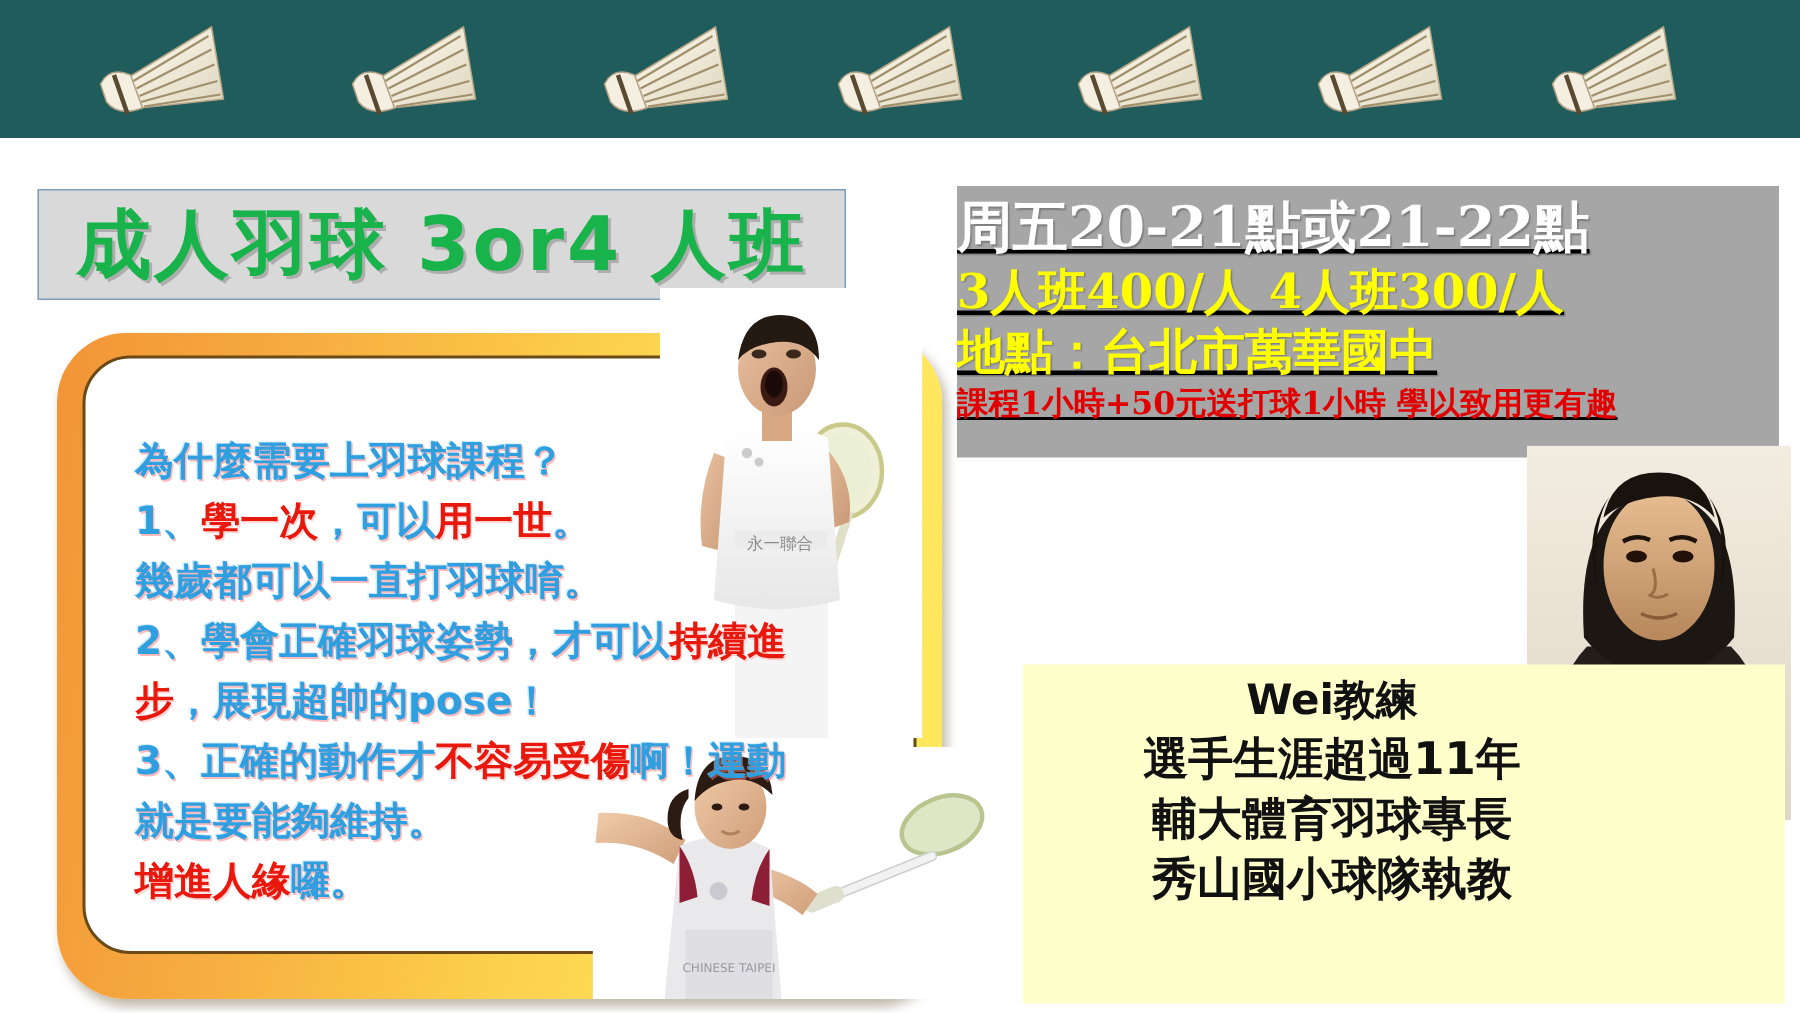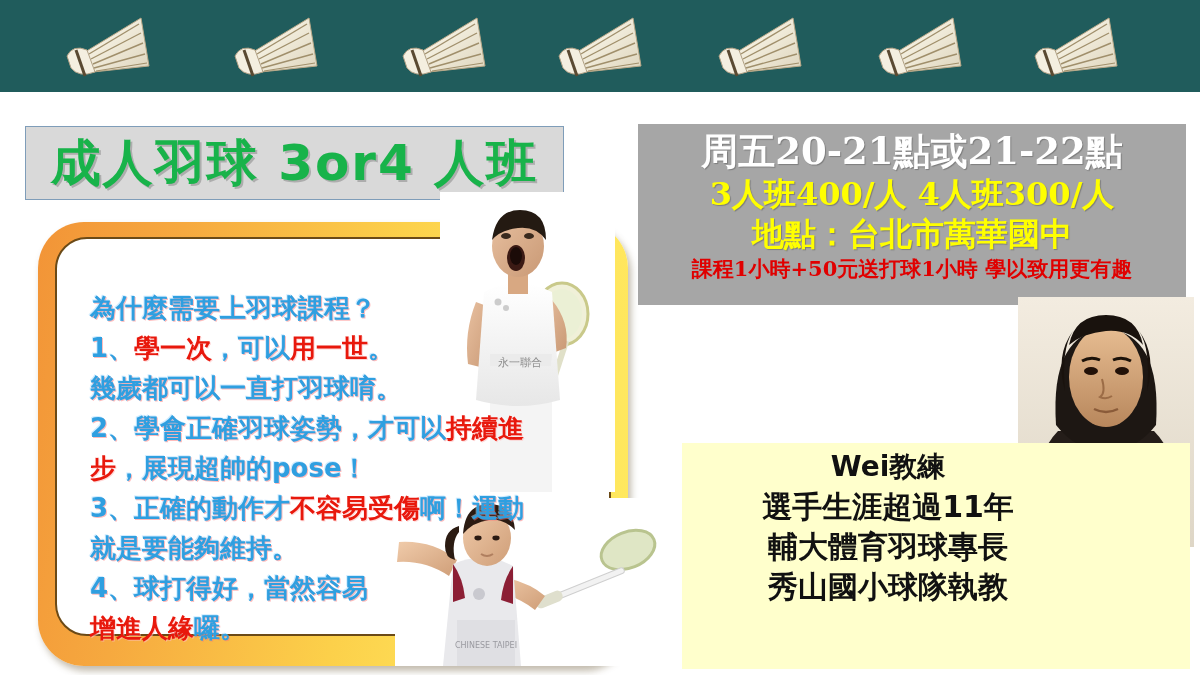--- a/index.html
+++ b/index.html
@@ -16,21 +16,21 @@
   
   .title-box{position:absolute;left:25px;top:126px;width:539px;height:74px;
     background:#d9d9d9;border:1px solid #7f9db9;box-sizing:border-box;
     display:flex;align-items:center;justify-content:center;}
   .title-text{font-family:"DejaVu Sans","Liberation Sans",sans-serif;font-size:50px;font-weight:bold;
     color:#18b34a;letter-spacing:2px;white-space:nowrap;
     text-shadow:2px 2px 0 rgba(120,120,120,.45);}
 
   
   .info-box{position:absolute;left:638px;top:124px;width:548px;height:181px;background:#a6a6a6;
-    text-align:center;box-sizing:border-box;padding-top:4px;}
+    box-sizing:border-box;padding-top:4px;text-decoration:underline;}
   .info-l1{font-family:"DejaVu Serif","Liberation Serif",serif;font-size:37px;font-weight:bold;color:#ffffff;
     line-height:46px;white-space:nowrap;text-shadow:1px 1px 1px rgba(0,0,0,.25);}
   .info-l2,.info-l3{font-family:"DejaVu Serif","Liberation Serif",serif;font-size:32px;font-weight:bold;color:#ffff00;
     line-height:40px;white-space:nowrap;text-shadow:1px 1px 1px rgba(0,0,0,.25);}
   .info-l4{font-family:"DejaVu Serif","Liberation Serif",serif;font-size:21px;font-weight:bold;color:#e00000;
     line-height:30px;white-space:nowrap;}
 
   
   .frame{position:absolute;left:38px;top:222px;width:590px;height:444px;}
   .frame-outer{position:absolute;inset:0;border-radius:46px;
@@ -300,21 +300,20 @@
   </div>
 
   <div class="body-text" id="bodyText">
       <div class="bline"><span>為什麼需要上羽球課程？</span></div>
       <div class="bline"><span>1、</span><span class="hl">學一次</span><span>，可以</span><span class="hl">用一世</span><span>。</span></div>
       <div class="bline"><span>幾歲都可以一直打羽球唷。</span></div>
       <div class="bline"><span>2、學會正確羽球姿勢，才可以</span><span class="hl">持續進</span></div>
       <div class="bline"><span class="hl">步</span><span>，展現超帥的pose！</span></div>
       <div class="bline"><span>3、正確的動作才</span><span class="hl">不容易受傷</span><span>啊！運動</span></div>
       <div class="bline"><span>就是要能夠維持。</span></div>
-      <div class="bline"><span>4、球打得好，當然容易</span></div>
       <div class="bline"><span class="hl">增進人緣</span><span>囉。</span></div>
     </div>
 
   <div class="photo-coach">
     <svg viewBox="0 0 176 250" width="176" height="250">
       <defs>
         <linearGradient id="bgc" x1="0" y1="0" x2="0" y2="1">
           <stop offset="0%" stop-color="#f3ece0"></stop>
             <stop offset="100%" stop-color="#ded6c6"></stop>
         </linearGradient>

